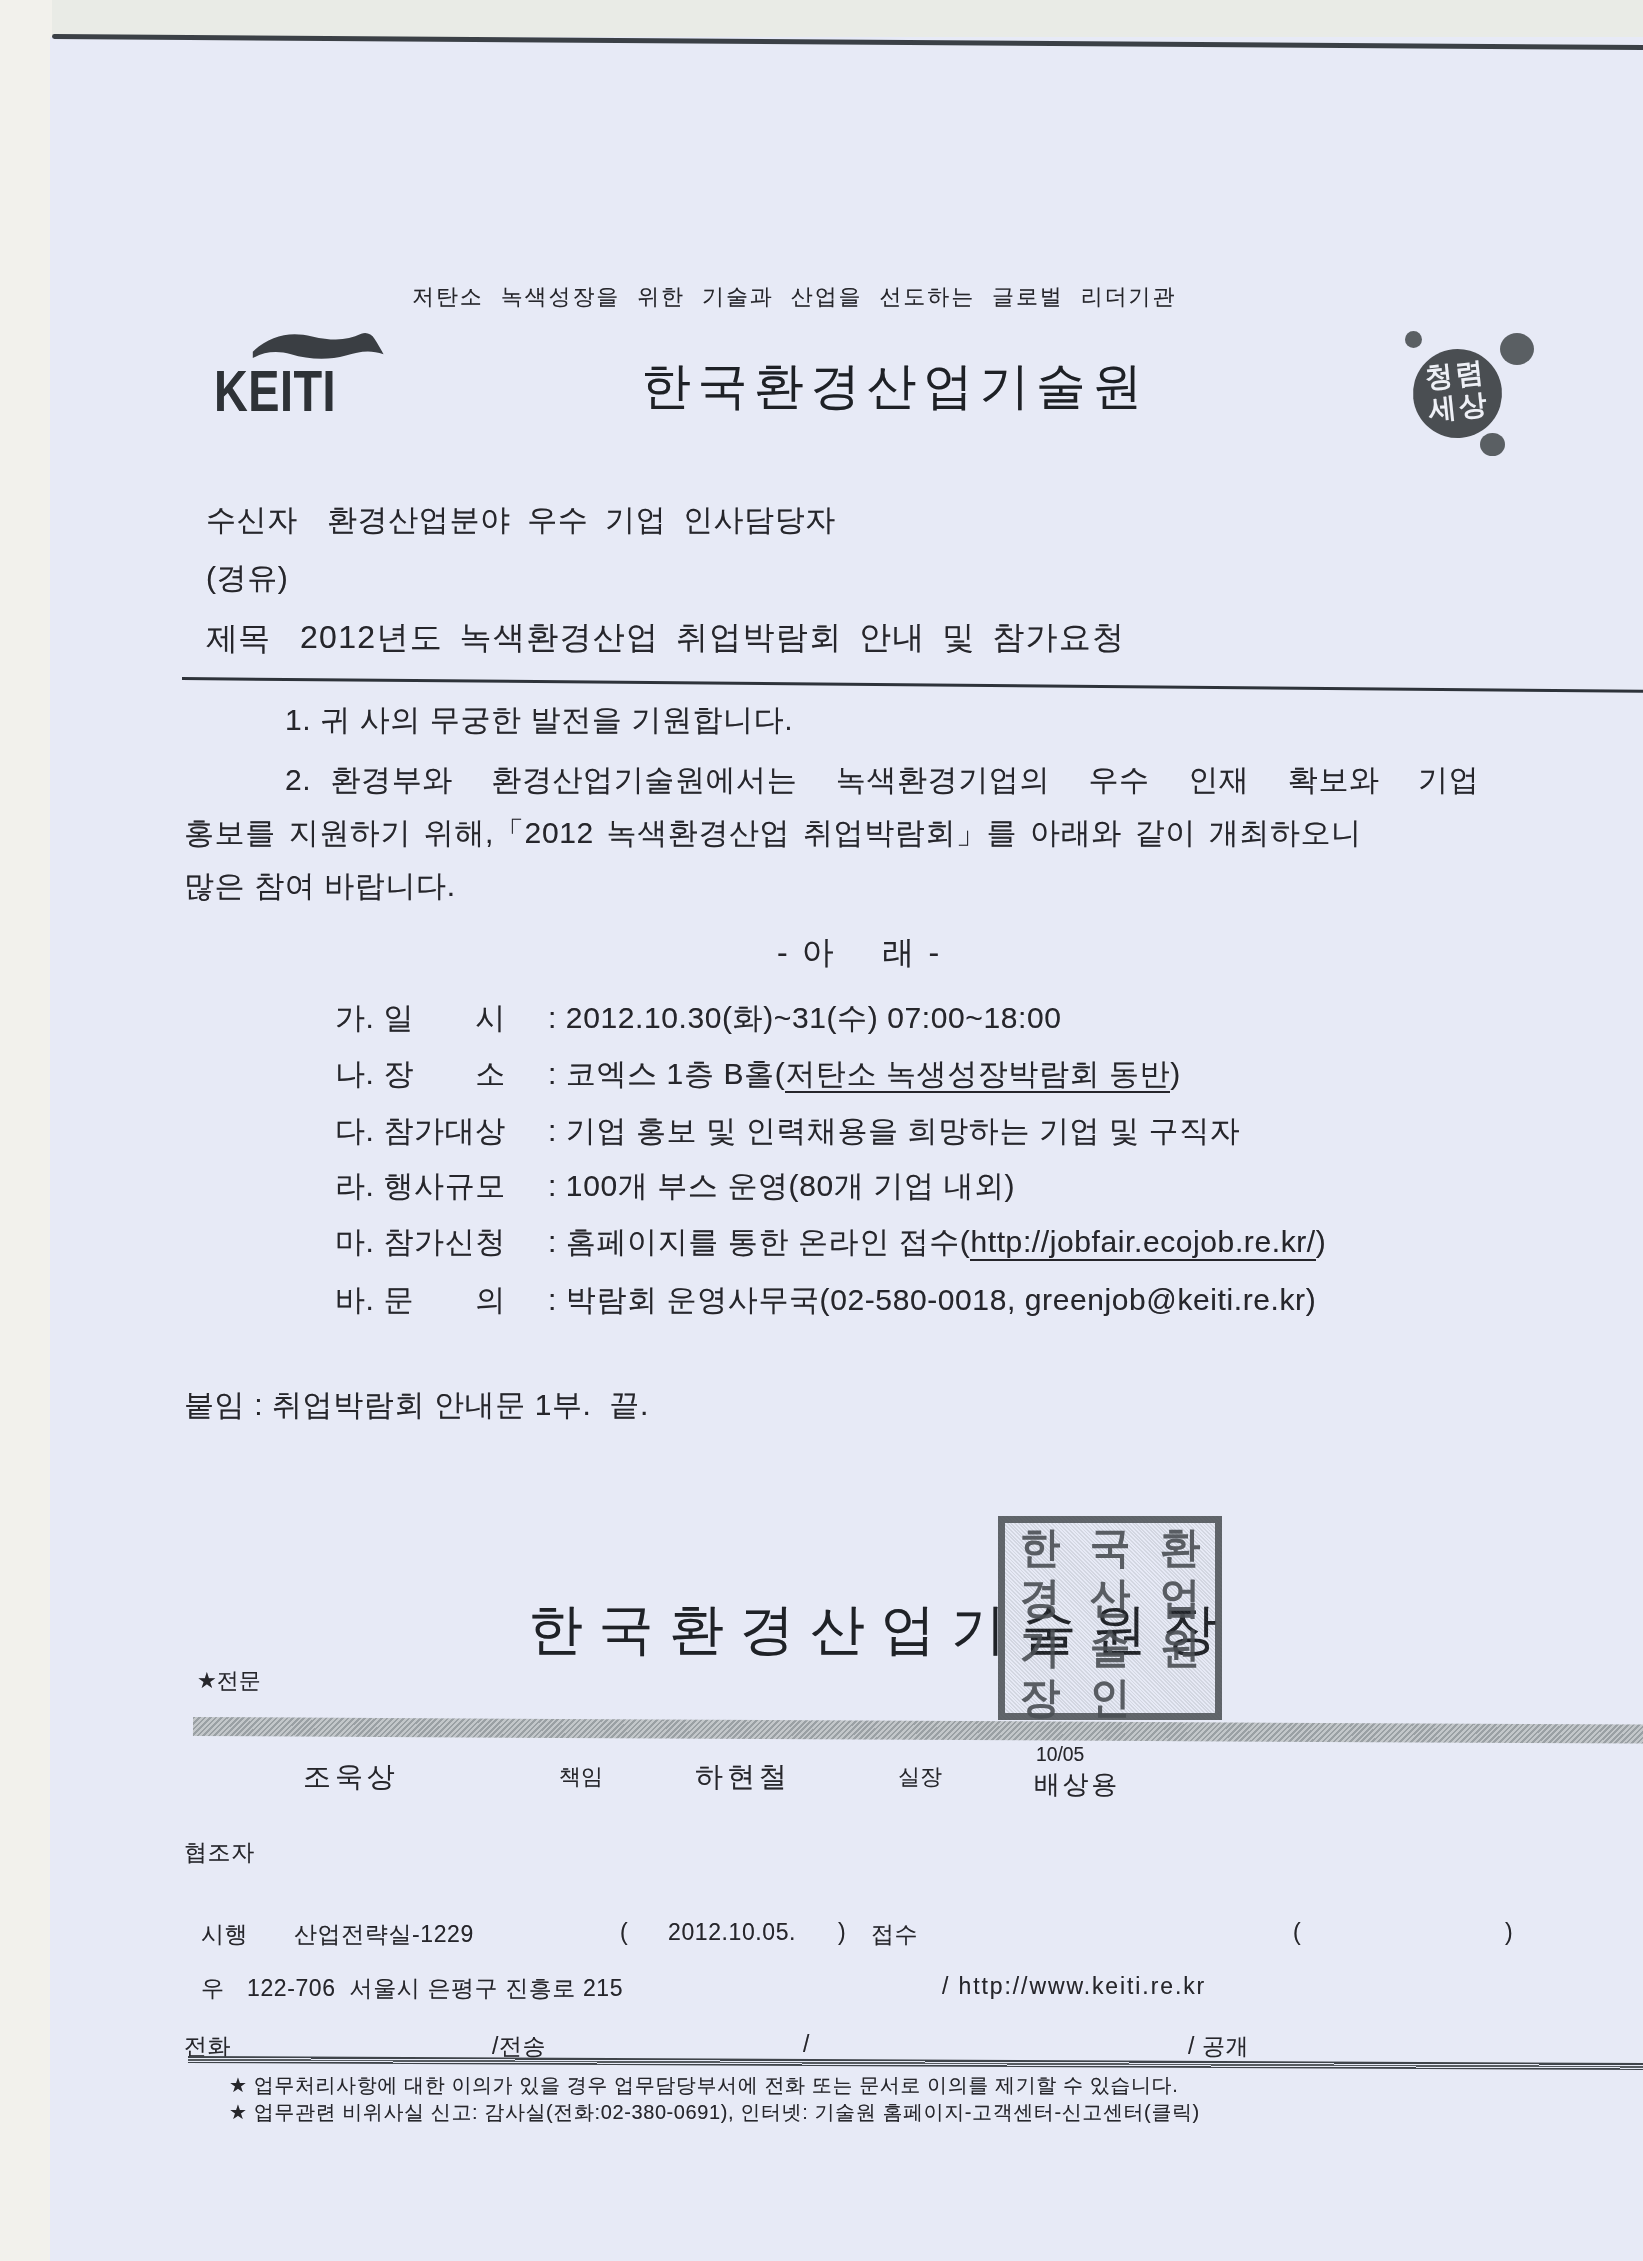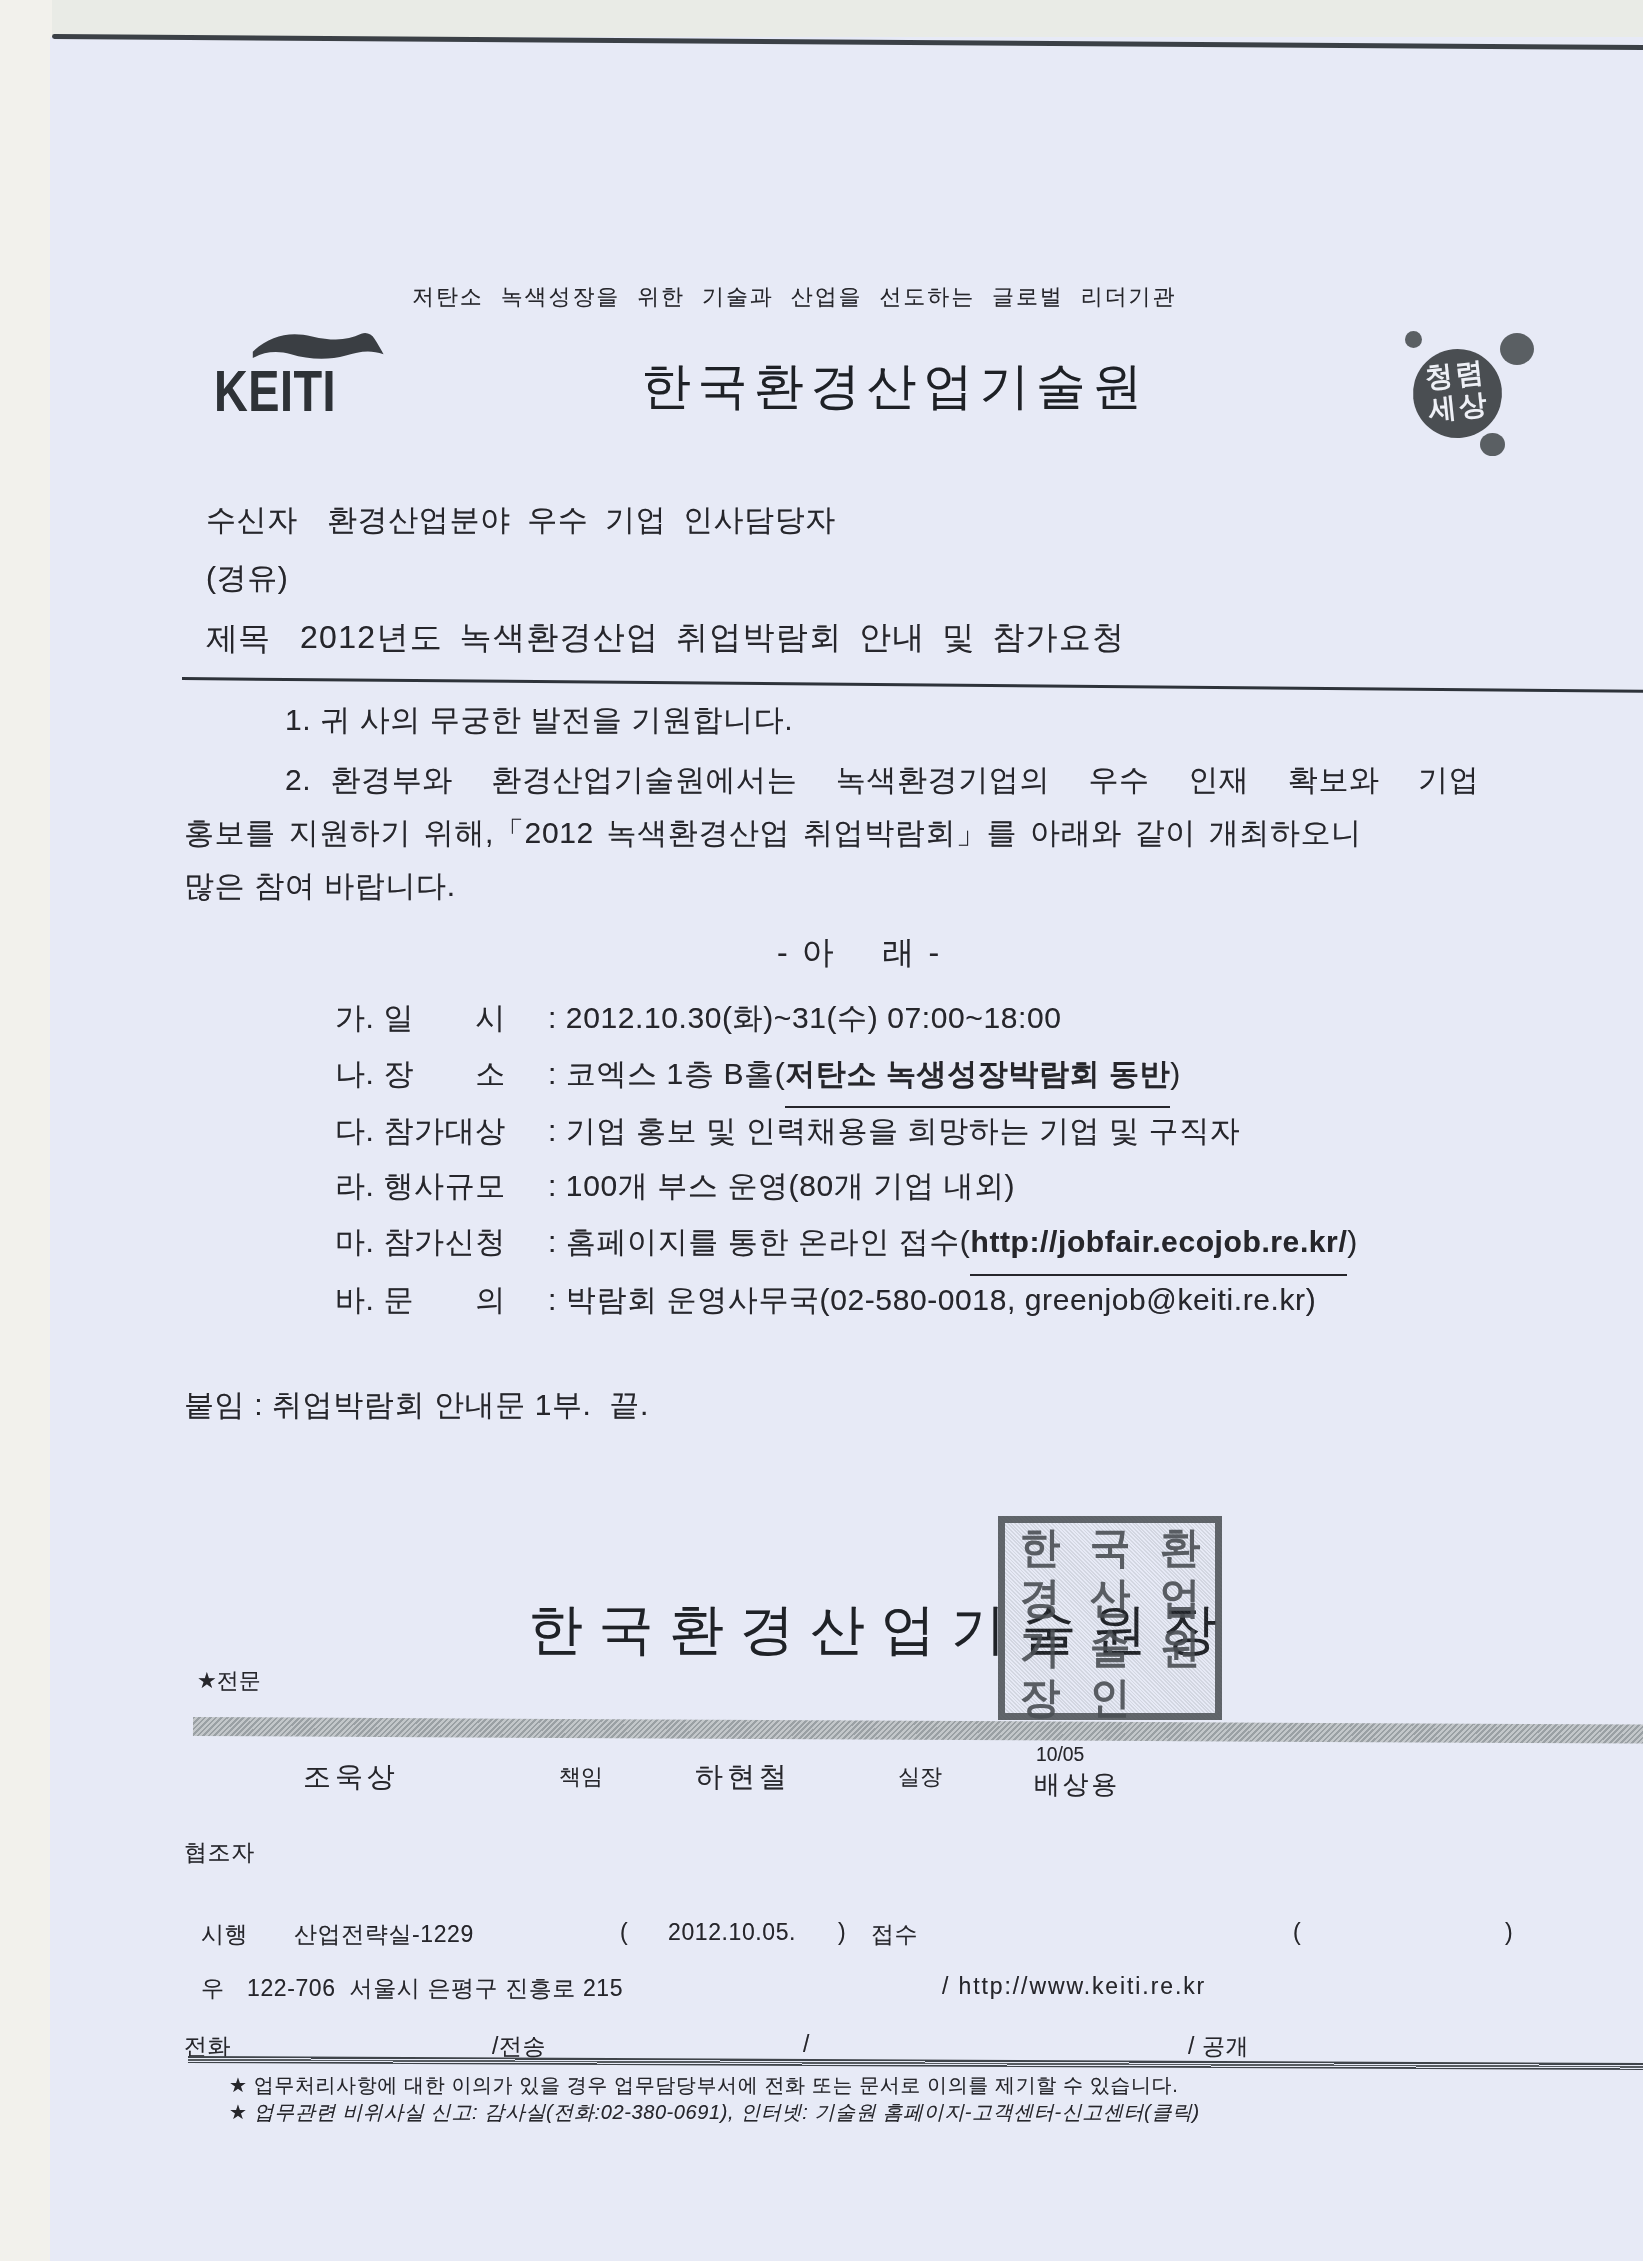--- a/index.html
+++ b/index.html
@@ -24,21 +24,21 @@
   .org-title{left:641px;top:353px;font-size:50px;letter-spacing:6.4px;color:#1e2126;font-weight:500;}
   .emblem{position:absolute;left:1413px;top:349px;width:89px;height:89px;border-radius:50%;
           background:#4a4e52;transform:rotate(-6deg);}
   .emblem-inner{position:absolute;left:9px;top:10.3px;width:71px;height:68px;color:#eef0f6;
                 font-size:28px;font-weight:bold;line-height:32px;text-align:center;letter-spacing:2.6px;}
   .dot{position:absolute;border-radius:50%;background:#5a5f63;}
   
   .fs-body{font-size:30px;letter-spacing:0.6px;}
   
   .item-label{display:inline-block;min-width:213px;}
-  .u{border-bottom:2.6px solid #26262b;padding-bottom:16px;font-weight:bold;}
+  .u{border-bottom:2.6px solid #26262b;padding-bottom:1px;}
   
   .sig{left:528px;top:1593px;font-size:55px;letter-spacing:15.5px;color:#1f2227;}
   .stamp{position:absolute;left:998px;top:1516px;width:224px;height:204px;
          border:7px solid rgba(78,83,88,.88);box-sizing:border-box;
          background:repeating-linear-gradient(45deg,rgba(90,95,100,.14) 0 1.3px,rgba(231,234,246,0) 1.3px 2.6px);
          display:grid;grid-template-columns:repeat(3,1fr);grid-template-rows:repeat(4,1fr);}
   .stamp span{font-size:37px;font-weight:bold;color:rgba(74,79,84,.9);display:flex;
               align-items:center;justify-content:center;transform:scale(1.1,1.15);}
   .graybar{position:absolute;left:193px;top:1717px;width:1450px;height:19.3px;
            background:repeating-linear-gradient(135deg,#9aa0a4 0 1.9px,#c3c7ca 1.9px 3.9px);
@@ -150,15 +150,15 @@
   <div class="t fs-foot" style="left:942px;top:1965px;letter-spacing:1.9px;">/ http://www.keiti.re.kr</div>
 
   <div class="t fs-foot" style="left:184px;top:2023px;">전화</div>
   <div class="t fs-foot" style="left:492px;top:2023px;">/전송</div>
   <div class="t fs-foot" style="left:803px;top:2023px;">/</div>
   <div class="t fs-foot" style="left:1188px;top:2023px;">/ 공개</div>
 
   <div class="dline"></div>
 
   <div class="t fn" style="left:193px;top:2072px;"><span>★</span><span> 업무처리사항에 대한 이의가 있을 경우 업무담당부서에 전화 또는 문서로 이의를 제기할 수 있습니다.</span></div>
-  <div class="t fn" style="left:193px;top:2099px;font-style:italic;"><span>★</span><span> 업무관련 비위사실 신고: 감사실(전화:02-380-0691), 인터넷: 기술원 홈페이지-고객센터-신고센터(클릭)</span></div>
+  <div class="t fn" style="left:193px;top:2099px;"><span>★</span><span> 업무관련 비위사실 신고: 감사실(전화:02-380-0691), 인터넷: 기술원 홈페이지-고객센터-신고센터(클릭)</span></div>
 </div>
 
 
 </body></html>

